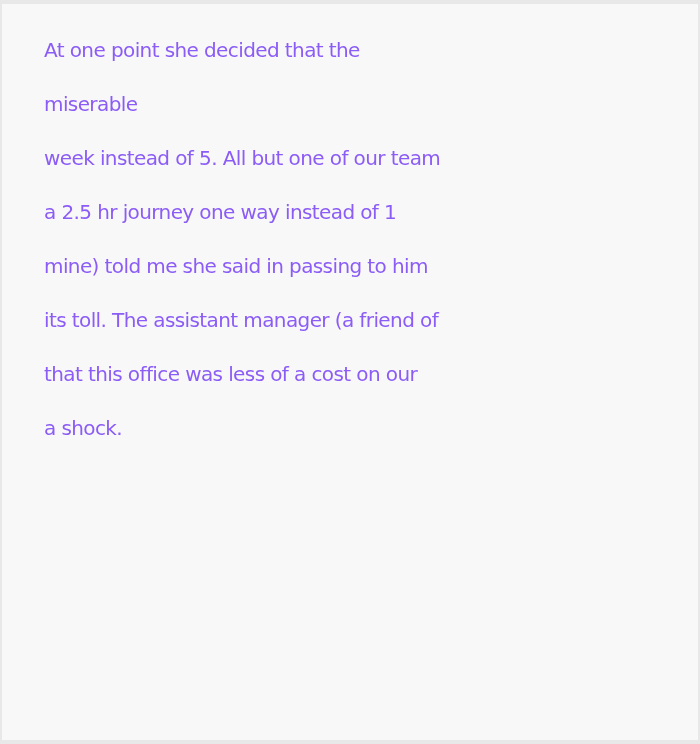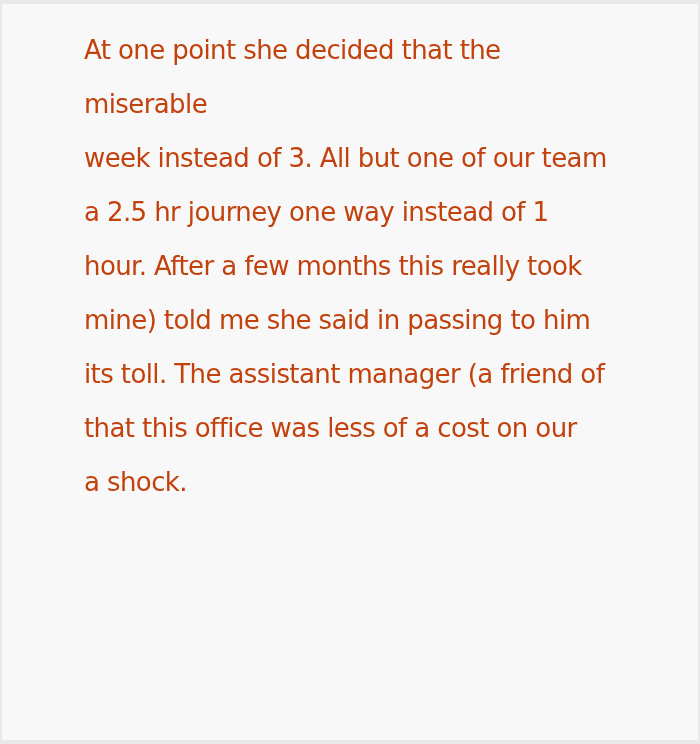--- a/index.html
+++ b/index.html
@@ -19,34 +19,32 @@
     left: 2px;
     right: 2px;
     bottom: 4px;
     background: #f8f8f8; 
     padding: 19px 16px 0 42px;
     box-sizing: border-box;
   }
   .line {
     height: 54px;
     line-height: 54px;
-    font-size: 26px;
+    font-size: 20px;
     letter-spacing: -0.6px;
-    color: #c2410c;
+    color: #8b5cf6;
     white-space: nowrap;
     overflow: visible;
-    margin-left: 40px;
   }
 </style>
 </head>
 <body>
 
 <div class="content">
   <div class="line">At one point she decided that the</div>
   <div class="line">miserable</div>
-  <div class="line">week instead of 3. All but one of our team</div>
+  <div class="line">week instead of 5. All but one of our team</div>
   <div class="line">a 2.5 hr journey one way instead of 1</div>
-  <div class="line">hour. After a few months this really took</div>
   <div class="line">mine) told me she said in passing to him</div>
   <div class="line">its toll. The assistant manager (a friend of</div>
   <div class="line">that this office was less of a cost on our</div>
   <div class="line">a shock.</div>
 </div>
 
 </body></html>

